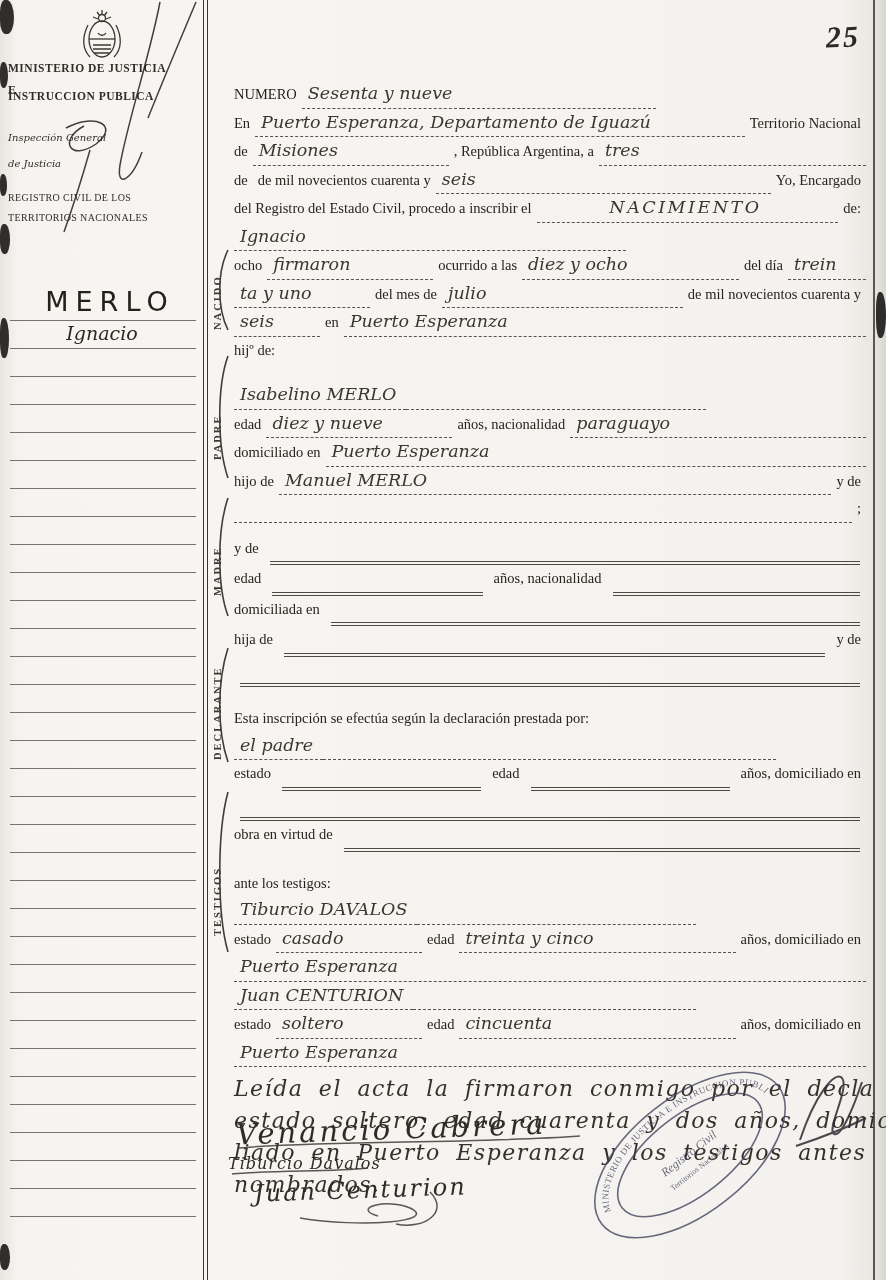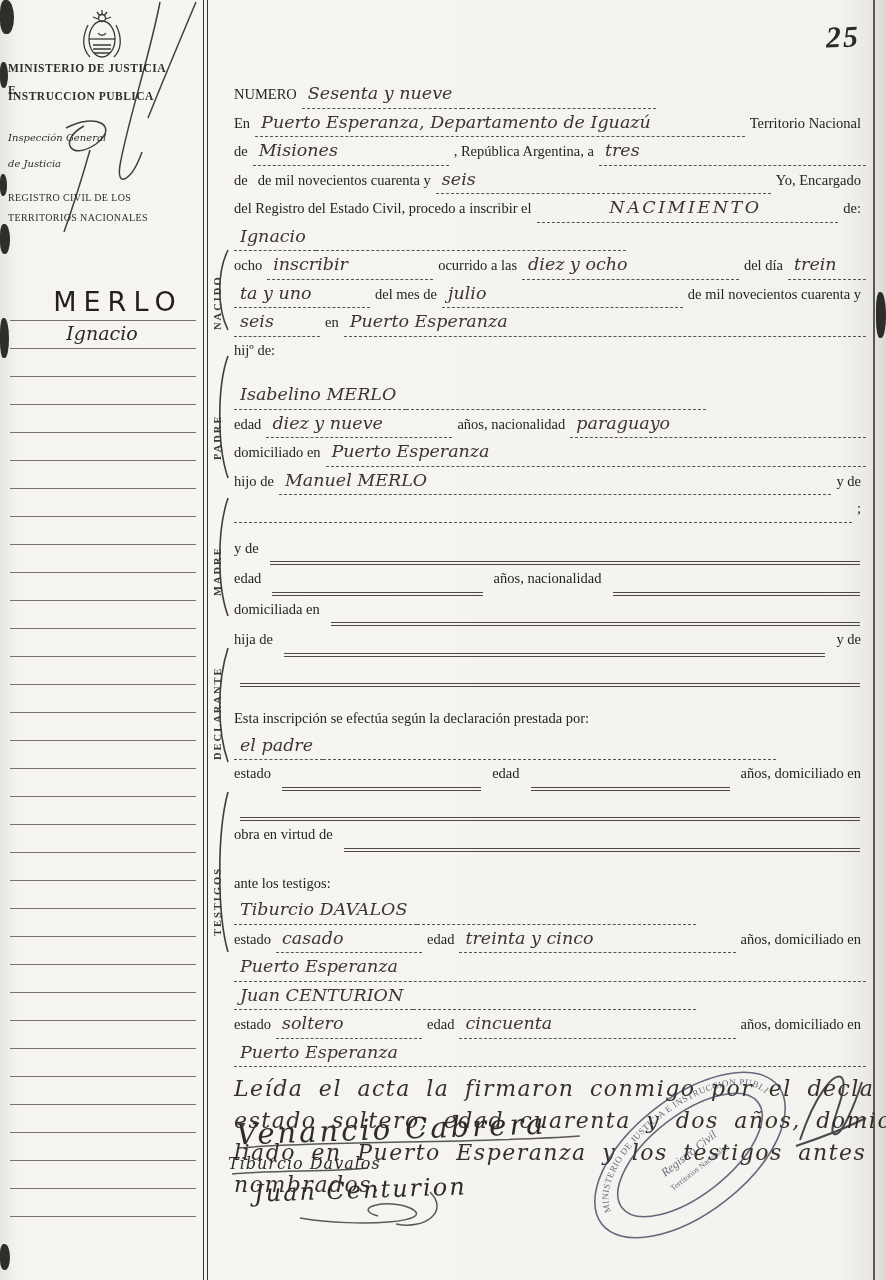--- a/index.html
+++ b/index.html
@@ -8,21 +8,21 @@
     font-family:"Liberation Serif", serif;
     background:linear-gradient(90deg,#e7e5e0 0px,#f5f4f0 18px,#f6f5f1 200px,#f3f2ee 840px,#e9e7e2 872px,#d9d7d1 886px);
   }
   
   .margin-col { position:absolute; left:0; top:0; width:204px; height:100%; }
   .arms { position:absolute; left:78px; top:6px; }
   .lh { position:absolute; left:0; width:100%; text-align:left; color:#2f2d27;margin-left:8px; }
   .lh-main  { font-size:11.5px; letter-spacing:.5px; font-weight:600; }
   .lh-script{ font-size:10px; font-style:italic; font-family:"DejaVu Serif",serif; }
   .lh-small { font-size:10px; letter-spacing:.4px; }
-  .margin-surname { position:absolute; top:286px; left:16px; width:100%; text-align:center;
+  .margin-surname { position:absolute; top:286px; left:8px; width:100%; text-align:center;
     font-family:"DejaVu Sans",sans-serif; font-size:27px; letter-spacing:7px; color:#232119; }
   .margin-given { position:absolute; top:322px; left:0; width:100%; text-align:center;
     font-family:"DejaVu Serif",serif; font-style:italic; font-size:19px; color:#2b2922; }
   .ruled { position:absolute; left:10px; top:320px; width:186px; height:924px;
     background:repeating-linear-gradient(to bottom,#75736b 0 1.4px, transparent 1.4px 28px); }
   
   .divider { position:absolute; left:203px; top:0; width:5px; height:100%;
     border-left:1.6px solid #37352f; border-right:1.6px solid #37352f; box-sizing:border-box; }
   .right-rule { position:absolute; left:873px; top:0; width:1.6px; height:100%; background:#5a574f; }
   .art { position:absolute; background:#1b1a18; border-radius:40% 60% 55% 45%; opacity:.9; }
@@ -146,21 +146,21 @@
     </div>
 
     <div class="line">
       <span class="hw slot">Ignacio</span>
       <span class="fill"></span>
       <span style="flex:0 0 240px"></span>
     </div>
 
     <div class="line">
       <span class="p">ocho</span>
-      <span class="hw slot" style="flex:0 0 150px">inscribir</span>
+      <span class="hw slot" style="flex:0 0 150px">firmaron</span>
       <span class="p">ocurrido a las</span>
       <span class="hw slot grow">diez y ocho</span>
       <span class="p">del día</span>
       <span class="hw slot" style="flex:0 0 62px">trein</span>
     </div>
 
     <div class="line">
       <span class="hw slot" style="flex:0 0 120px">ta y uno</span>
       <span class="p">del mes de</span>
       <span class="hw slot grow">julio</span>

